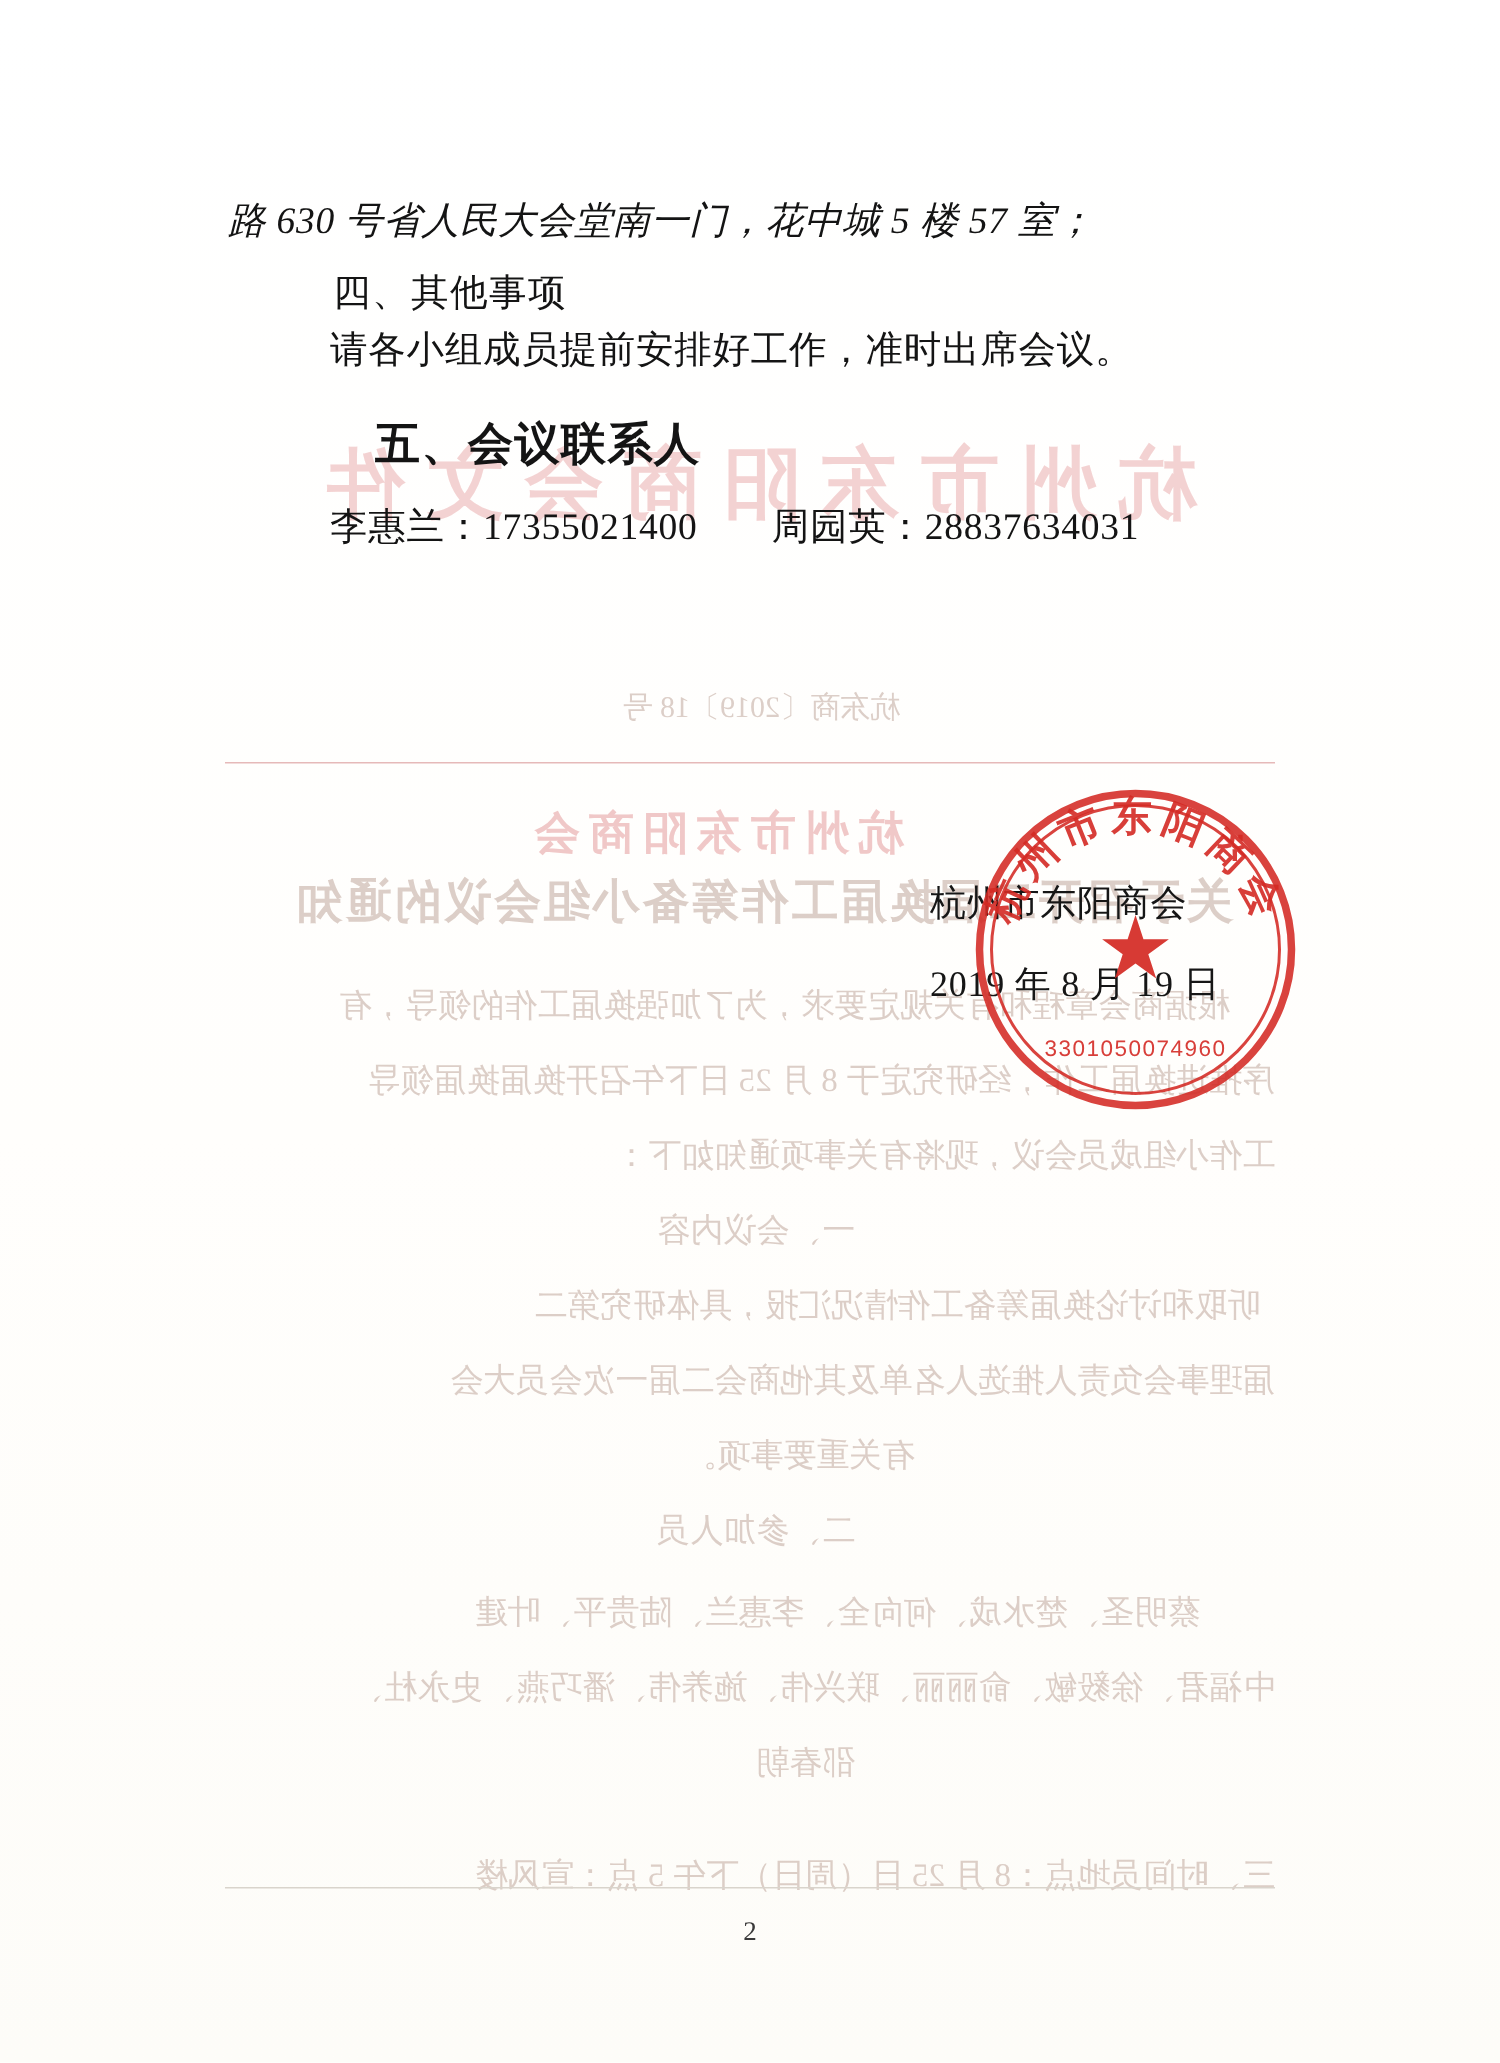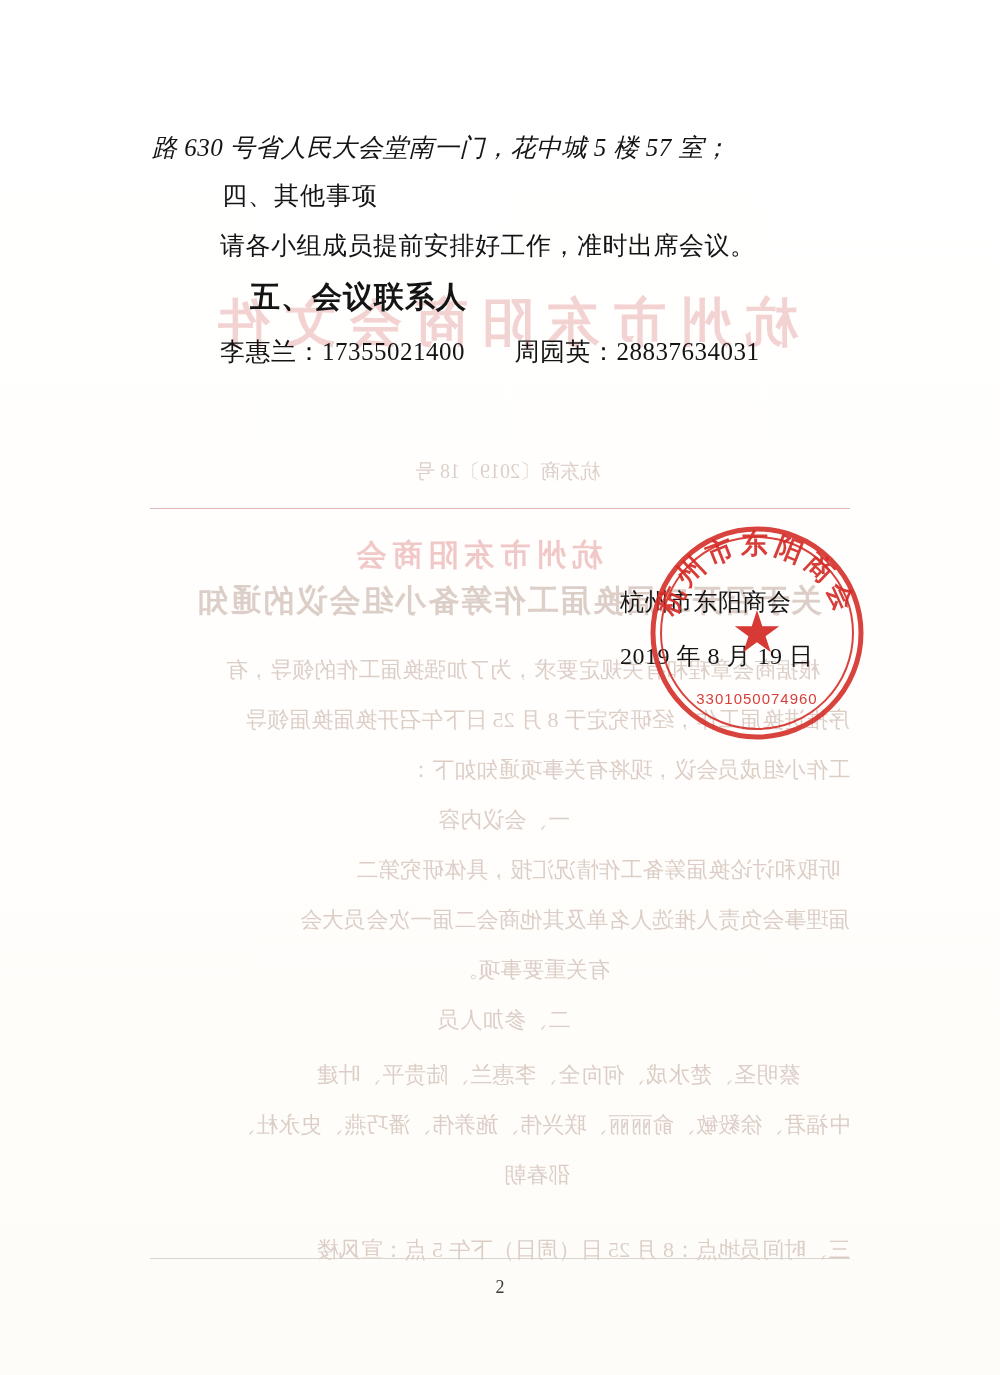--- a/index.html
+++ b/index.html
@@ -59,21 +59,21 @@
     left: 222px;
     top: 174px;
     font-weight: normal;
     font-size: 25px;
     letter-spacing: 1px;
   }
 
   .l-body1 {
     position: absolute;
     left: 220px;
-    top: 224px;
+    top: 212px;
   }
 
   .h-sec2 {
     position: absolute;
     left: 206px;
     top: 275px;
     font-weight: bold;
     font-size: 30px;
     letter-spacing: 1px;
     margin-left: 44px;

